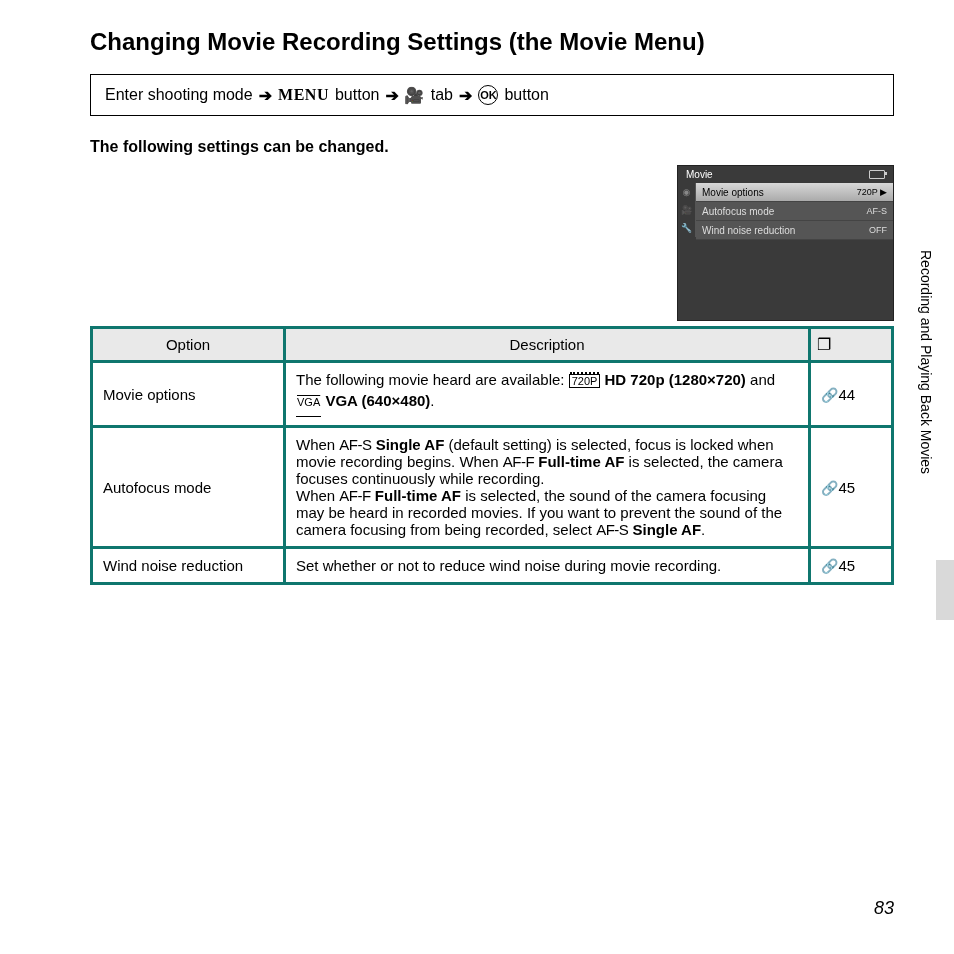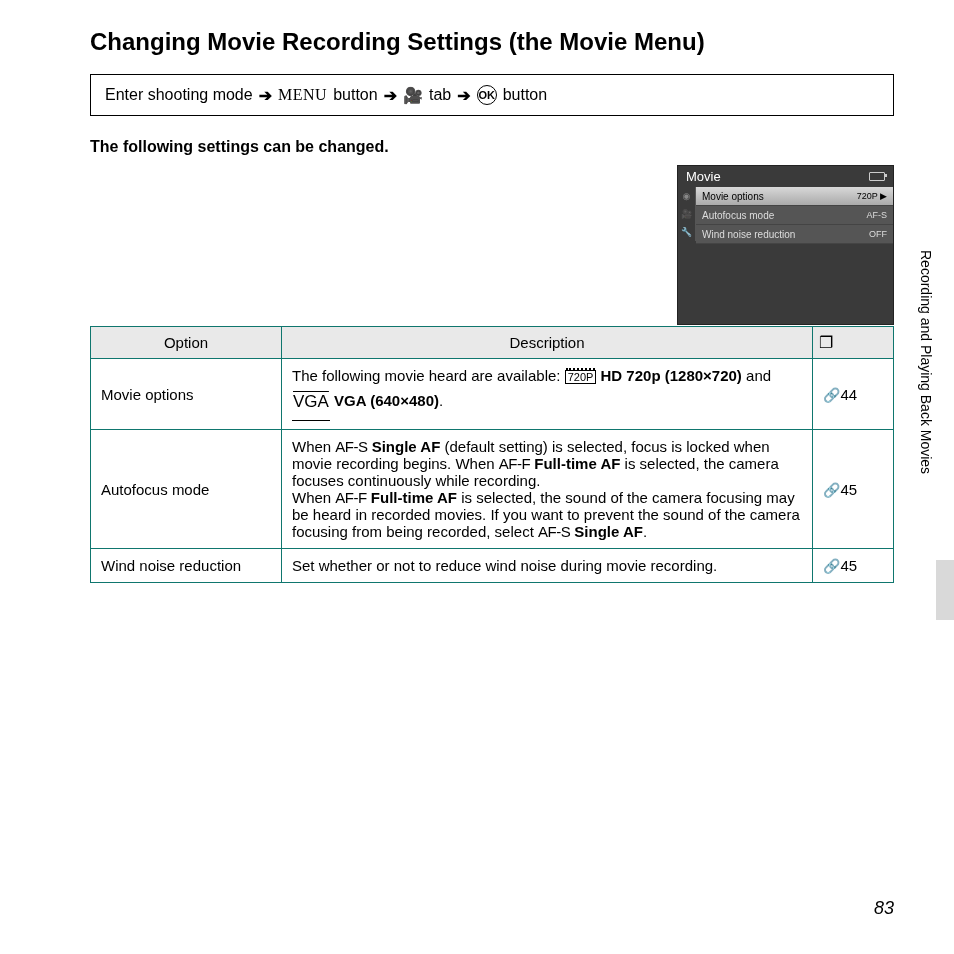--- a/index.html
+++ b/index.html
@@ -27,42 +27,42 @@
   .navbox {
     border: 1px solid #000;
     padding: 10px 14px;
     font-size: 16px;
     display: flex;
     align-items: center;
     flex-wrap: wrap;
     gap: 6px;
   }
   .navbox .arrow { font-weight: bold; }
-  .navbox .menu { font-family: "Times New Roman", serif; font-weight: 400; letter-spacing: 0.5px; }
+  .navbox .menu { font-family: "Times New Roman", serif; font-weight: 700; letter-spacing: 0.5px; }
   .intro {
     margin: 22px 0 10px 0;
     font-size: 16px;
     font-weight: bold;
   }
   .screenshot {
     position: absolute;
     right: 60px;
     top: 165px;
     width: 215px;
     background: #3a3a3a;
     font-size: 10px;
     color: #ddd;
     border: 1px solid #222;
   }
   .screenshot .titlebar {
     display: flex; justify-content: space-between; align-items: center;
     padding: 3px 8px;
     background: #3a3a3a;
     color: #fff;
-    font-size: 13px;
+    font-size: 10px;
   }
   .screenshot .body {
     display: flex;
   }
   .screenshot .tabs {
     width: 18px;
     background: #3a3a3a;
     display: flex; flex-direction: column;
   }
   .screenshot .tabs .tab {
@@ -93,21 +93,21 @@
     width:14px;height:7px;border:1px solid #ccc;position:relative;border-radius:1px;
   }
   .batt::after{content:"";position:absolute;right:-3px;top:1px;width:2px;height:3px;background:#ccc;}
   .settings-table {
     margin-top: 170px;
     border-collapse: collapse;
     width: 100%;
     font-size: 15px;
   }
   .settings-table th, .settings-table td {
-    border: 1px solid #0f766e;
+    border: 3px solid #0f766e;
     padding: 8px 10px;
     vertical-align: middle;
     text-align: left;
   }
   .settings-table th {
     background: #e9e9e9;
     text-align: center;
     font-weight: 400;
     padding: 6px;
   }
@@ -124,21 +124,21 @@
     padding:0 2px;
     line-height:12px;
     vertical-align:middle;
     position:relative;
   }
   .icon720::before{
     content:"";position:absolute;left:0;right:0;top:-3px;border-top:2px dotted #000;
   }
   .iconvga {
     display:inline-block;
-    font-size:17px;
+    font-size:11px;
     border-bottom:1px solid #000;
     text-decoration: overline;
     padding:8px 1px;
     vertical-align:middle;
   }
   .af { font-family: Arial, sans-serif; font-weight:400; letter-spacing:-0.5px; }
   .link-icon { font-size:14px; }
   .book-icon { font-size:16px; }
   .side-label {
     position: absolute;

